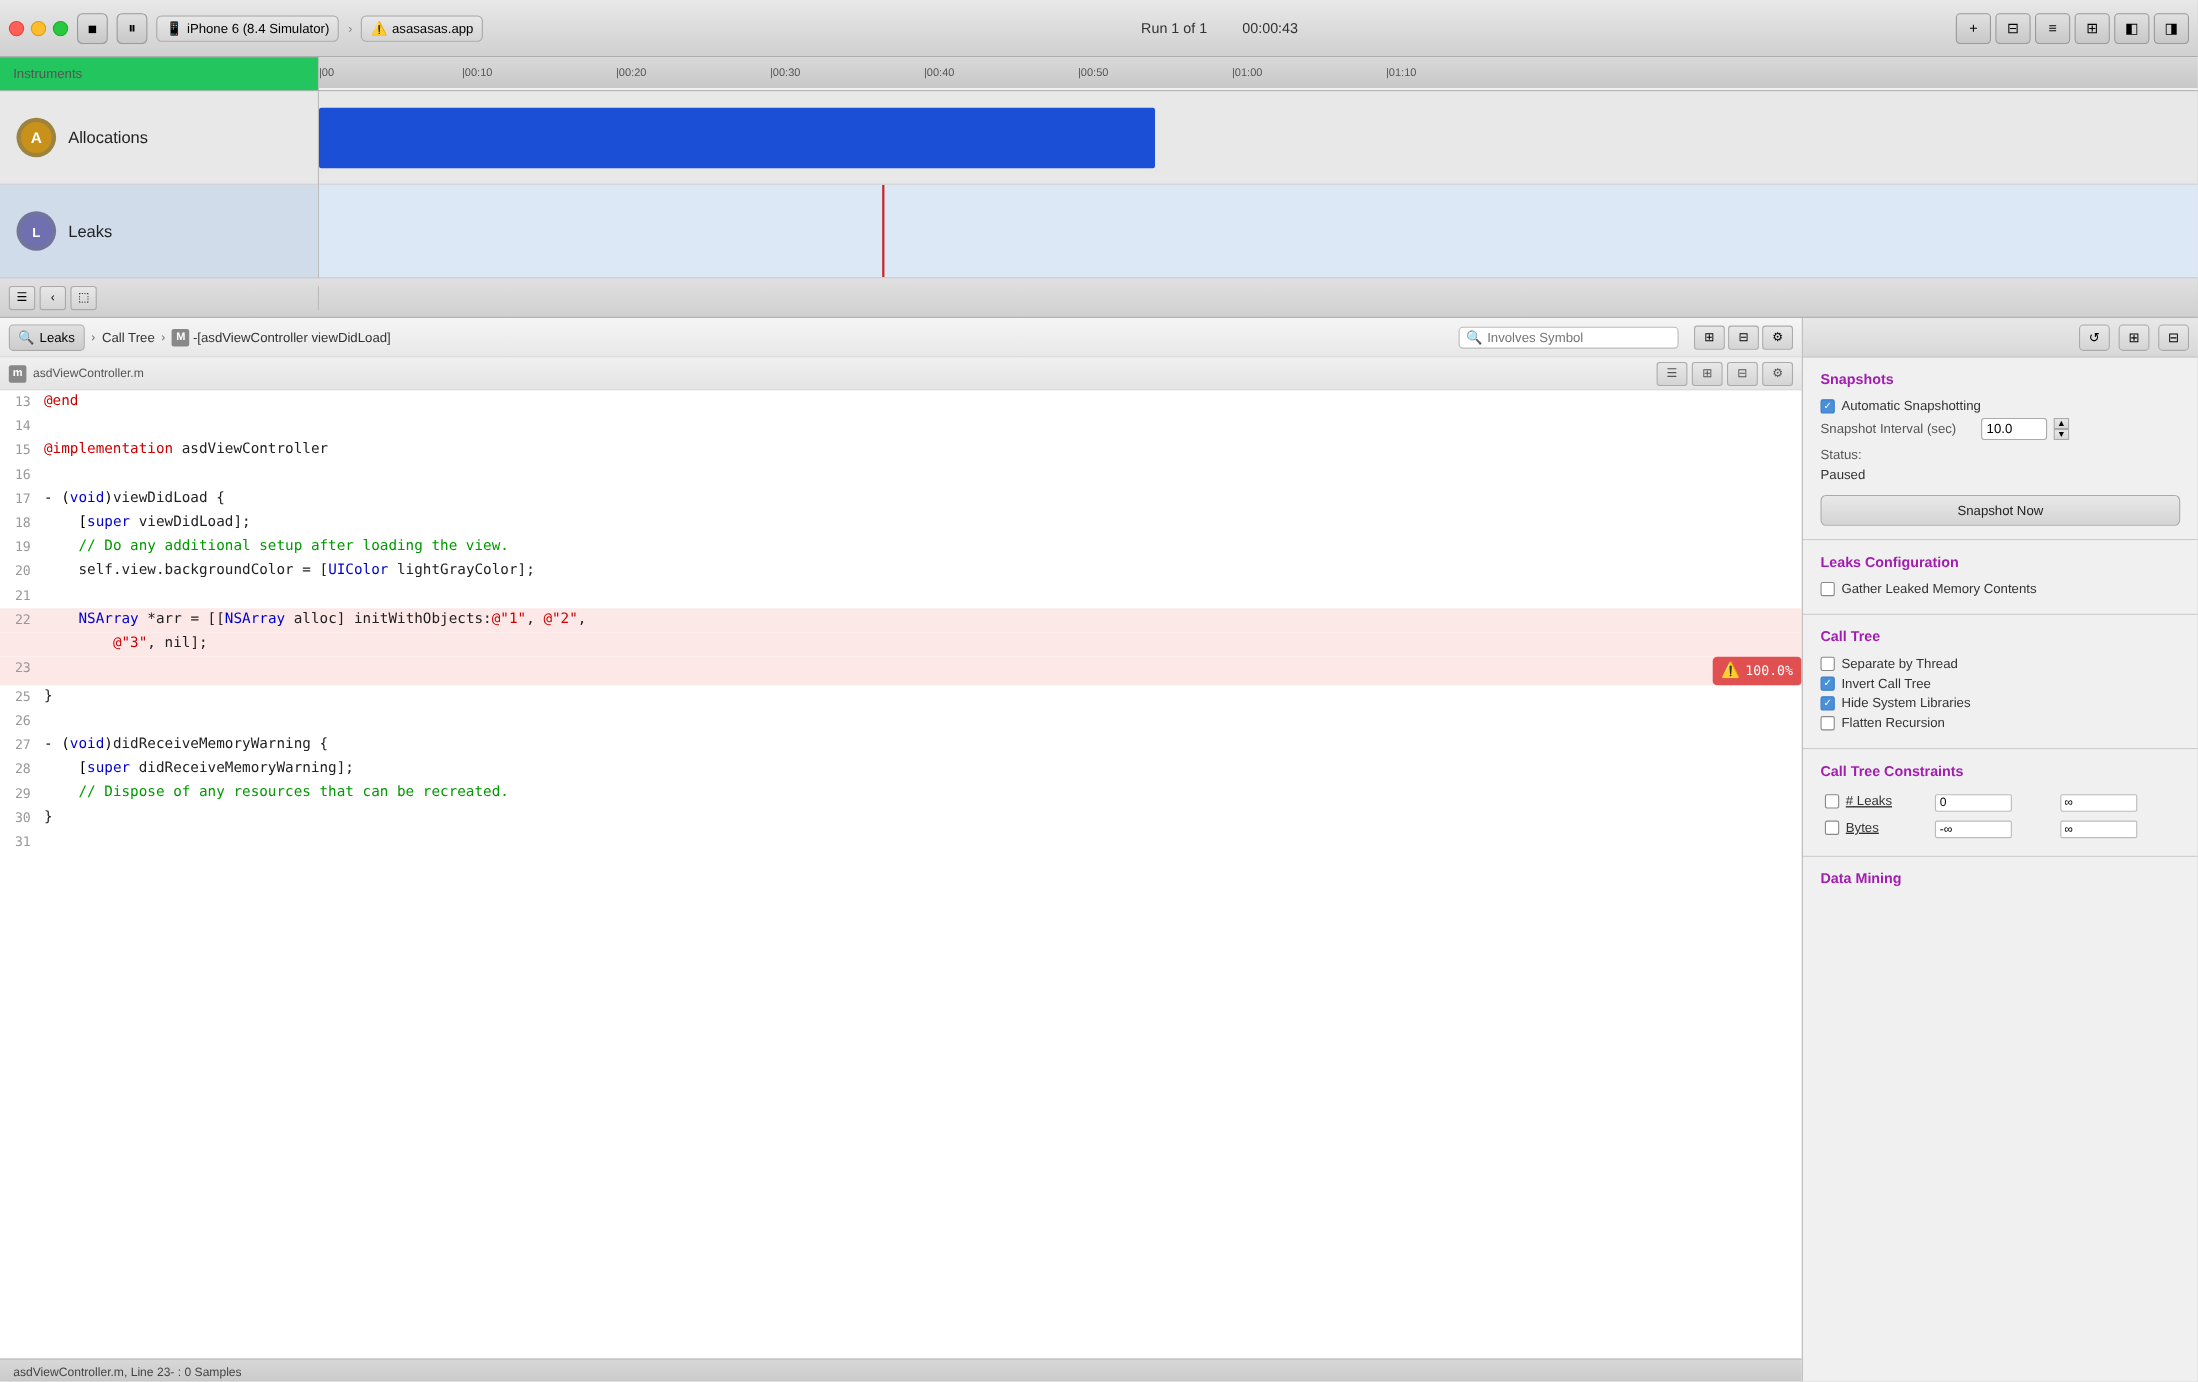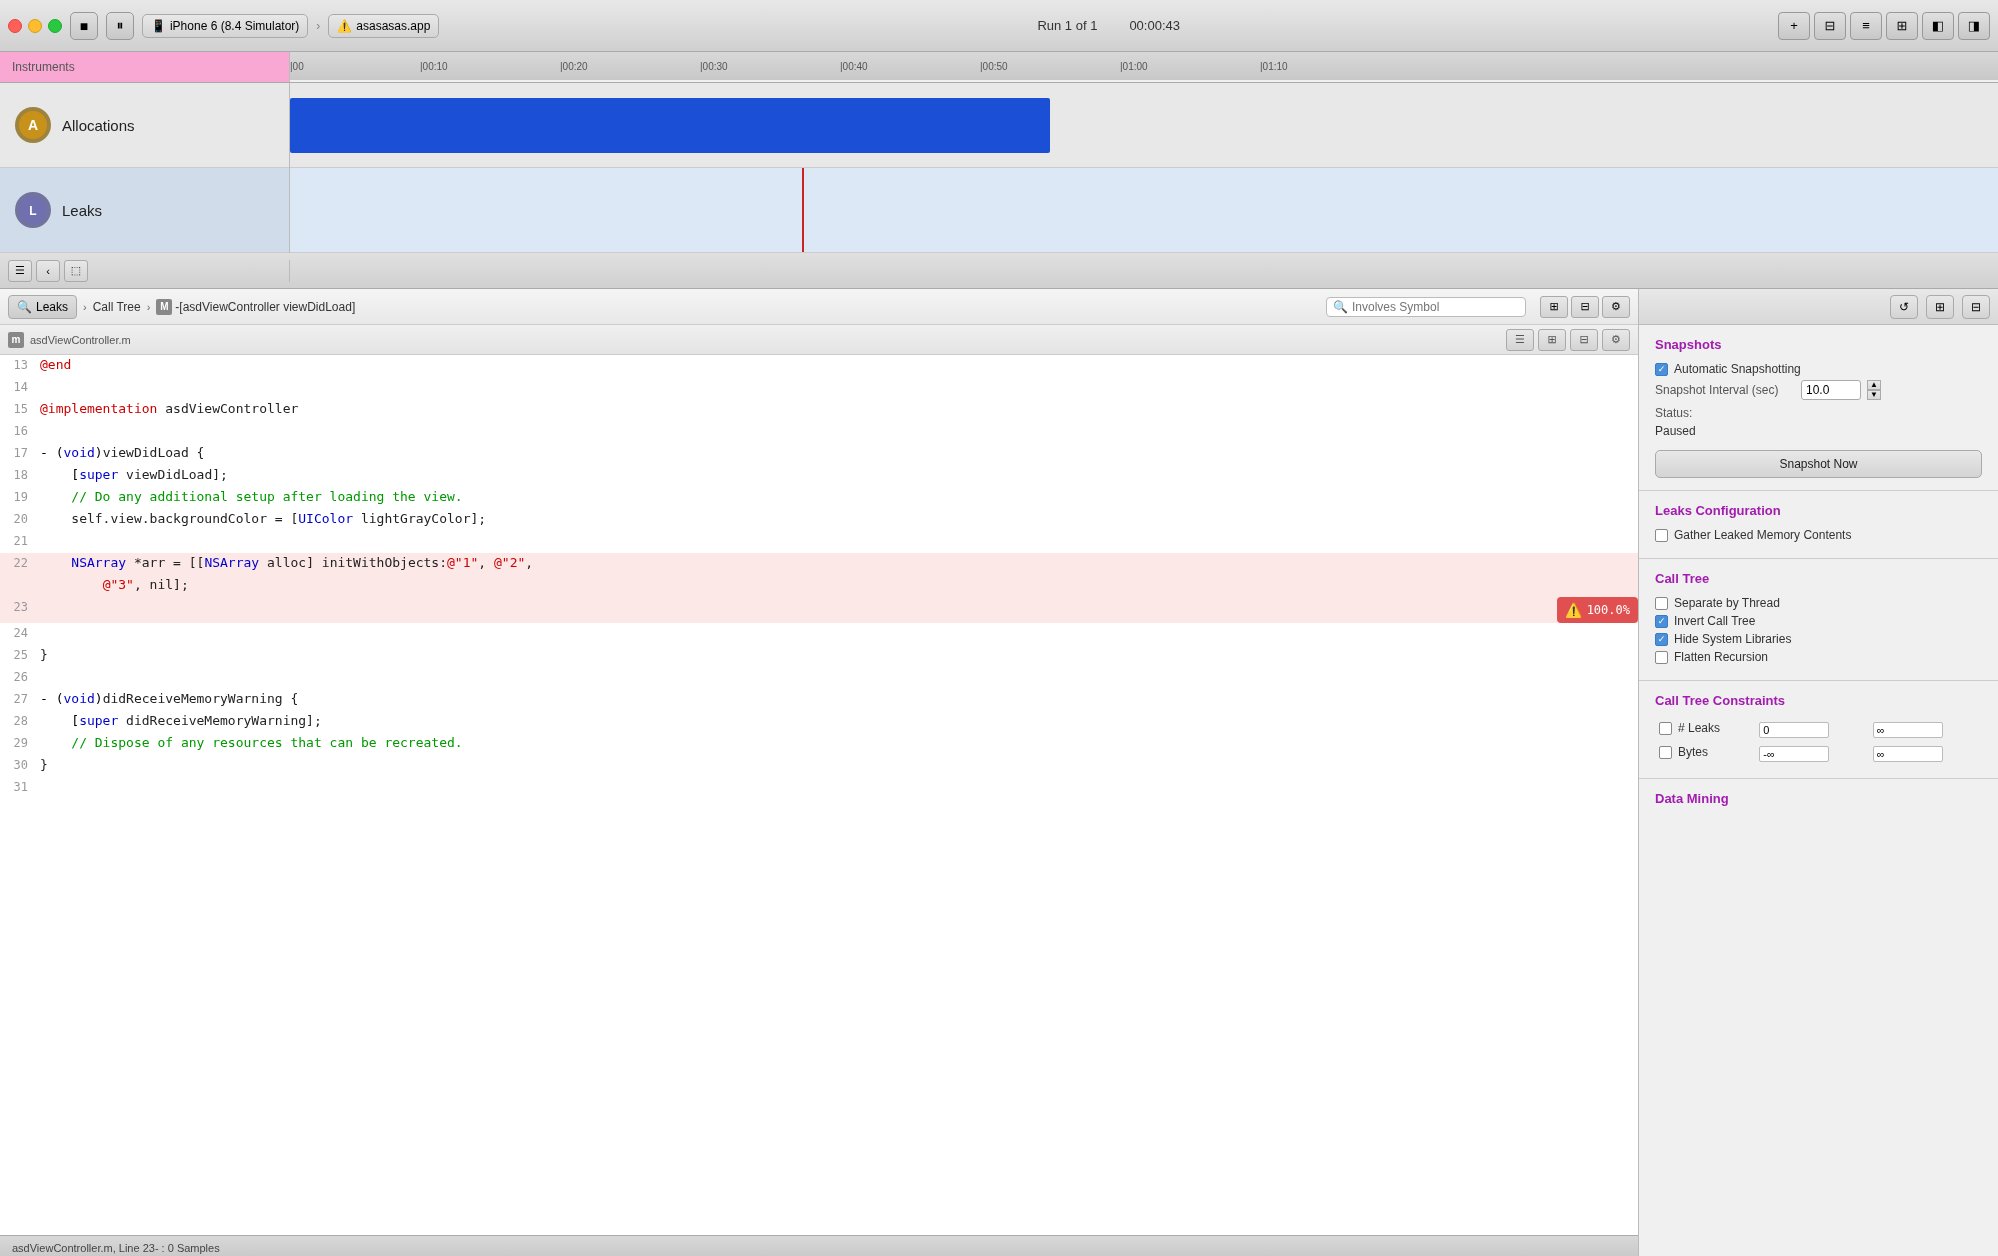--- a/index.html
+++ b/index.html
@@ -37,21 +37,21 @@
       border: 1px solid #999; border-radius: 4px; display: flex; align-items: center;
       justify-content: center; cursor: pointer; font-size: 13px;
     }
 
     
     .timeline-area {
       display: flex; background: #f0f0f0; border-bottom: 1px solid #aaa;
     }
     .instruments-label {
       width: 290px; min-width: 290px; padding: 8px 12px; font-size: 12px; color: #555;
-      border-right: 1px solid #bbb; background: #f9a8d4;
+      border-right: 1px solid #bbb; background: #22c55e;
     }
     .timeline-ruler {
       flex: 1; height: 28px; background: linear-gradient(to bottom, #d8d8d8, #c8c8c8);
       display: flex; align-items: center; padding: 0 8px; font-size: 10px; color: #555;
       position: relative; overflow: hidden;
     }
 
     
     .tracks-container { display: flex; background: #e8e8e8; }
     .track-labels { width: 290px; min-width: 290px; border-right: 1px solid #bbb; }
@@ -210,21 +210,21 @@
     .stepper { display: flex; flex-direction: column; }
     .stepper-btn {
       width: 14px; height: 10px; background: linear-gradient(to bottom, #e8e8e8, #d8d8d8);
       border: 1px solid #aaa; cursor: pointer; display: flex; align-items: center; justify-content: center;
       font-size: 8px; line-height: 1;
     }
 
     .status-row { display: flex; gap: 4px; font-size: 12px; color: #333; margin-bottom: 6px; flex-direction: column; }
 
     
-    .constraints-table { width: 100%; font-size: 12px; border-collapse: collapse; }
+    .constraints-table { width: 100%; font-size: 12px; border-collapse: collapse; text-decoration: underline; }
     .constraints-table td { padding: 3px 4px; }
     .constraints-table input { width: 70px; border: 1px solid #bbb; border-radius: 2px; padding: 1px 3px; font-size: 11px; }
 
     .data-mining-section { padding: 12px 16px; }
   </style>
 </head>
 <body>
 
 <div class="top-bar">
   <div class="traffic-lights">
@@ -415,24 +415,20 @@
         <div style="display:flex;">
           <span class="line-num">23</span>
           <span class="line-content"></span>
         </div>
         <span class="line-leak-badge">
           <span class="leak-icon">⚠️</span>
           <span>100.0%</span>
         </span>
       </div>
 
-      <div class="code-line">
-        <span class="line-num">24</span>
-        <span class="line-content"></span>
-      </div>
 
       <div class="code-line">
         <span class="line-num">25</span>
         <span class="line-content"><span class="kw-dark">}</span></span>
       </div>
 
       <div class="code-line">
         <span class="line-num">26</span>
         <span class="line-content"></span>
       </div>

